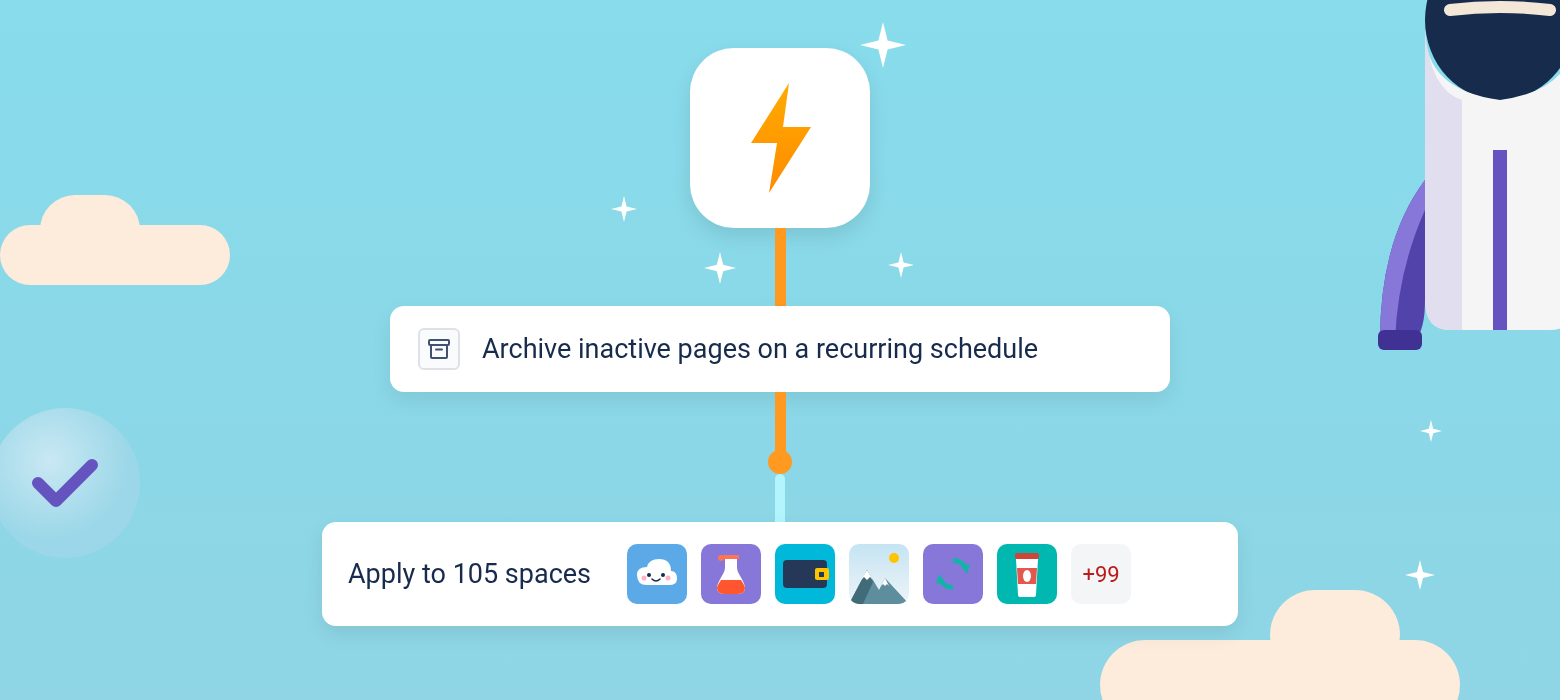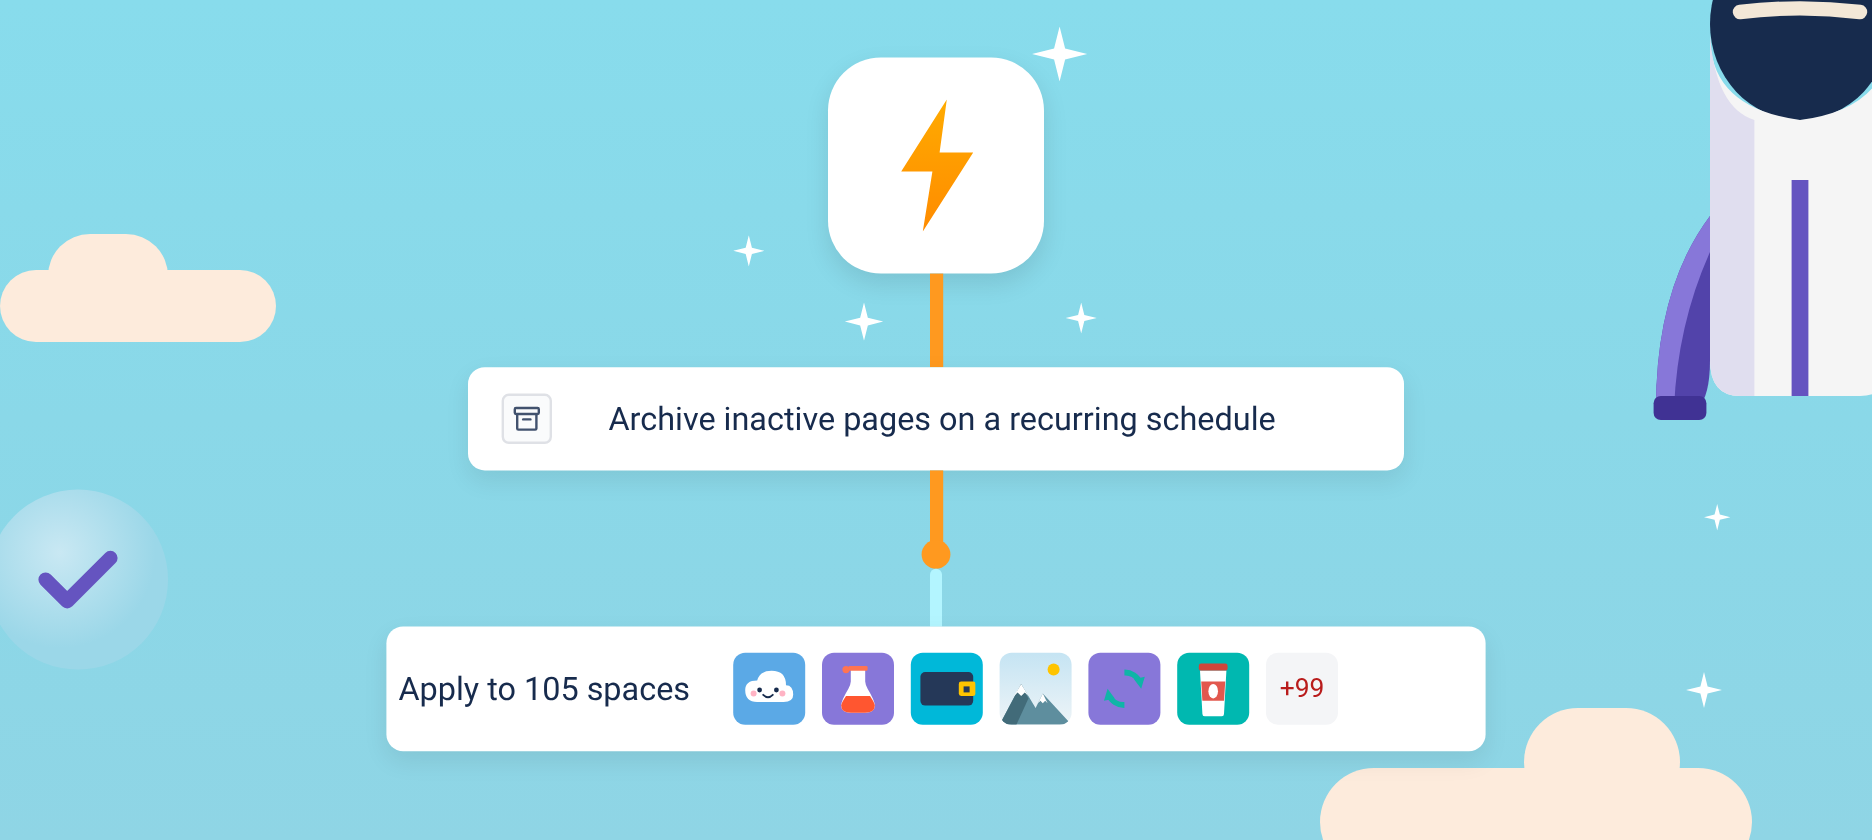--- a/index.html
+++ b/index.html
@@ -142,21 +142,20 @@
       display: flex;
       align-items: center;
       justify-content: center;
       flex-shrink: 0;
     }
 
     .rule-title {
       font-size: 27px;
       color: #172b4d;
       font-weight: 400;
-      margin-left: 25px;
     }
 
     .connector-2-wrap {
       display: flex;
       flex-direction: column;
       align-items: center;
     }
     .connector-2a {
       width: 11px;
       height: 60px;
@@ -173,21 +172,21 @@
       width: 10px;
       height: 48px;
       background: #b3f5ff;
       border-radius: 6px 6px 0 0;
       margin-top: 0px;
     }
 
     .spaces-card {
       background: white;
       border-radius: 14px;
-      padding: 22px 10px;
+      padding: 22px 26px;
       display: flex;
       align-items: center;
       gap: 36px;
       box-shadow: 0 8px 20px rgba(0,0,0,0.08);
       min-width: 916px;
     }
 
     .spaces-label {
       font-size: 27px;
       color: #172b4d;

